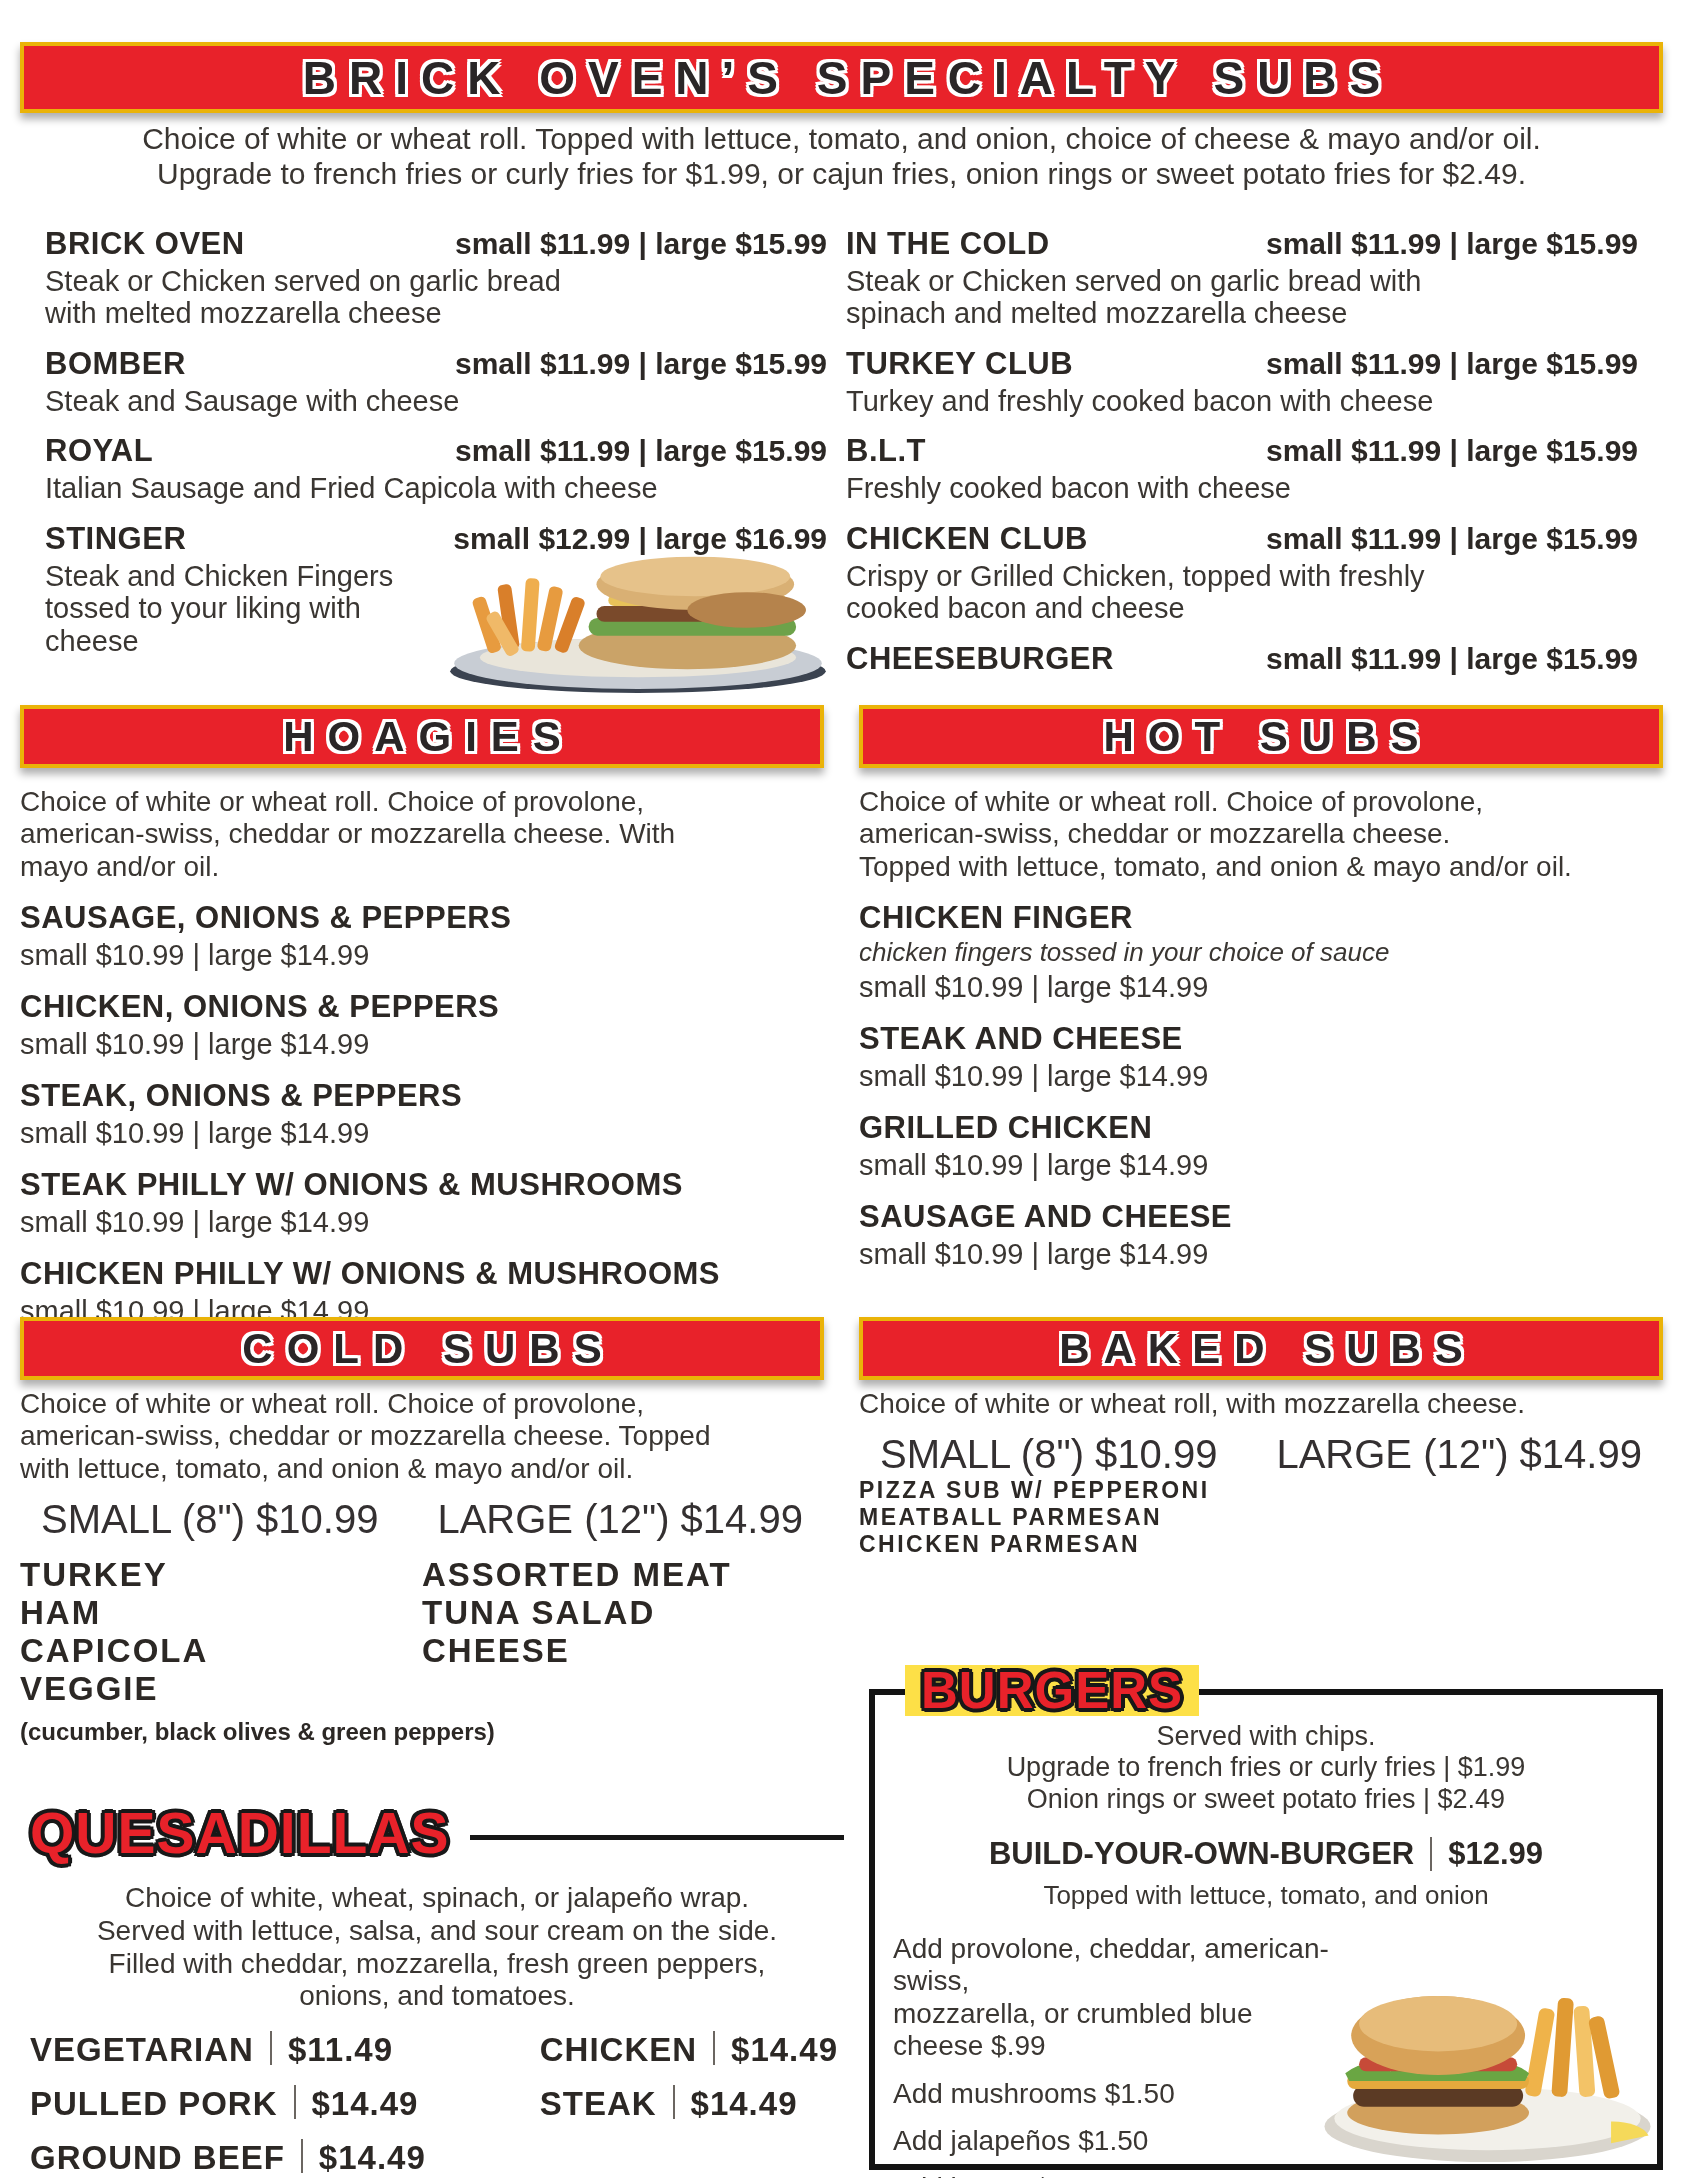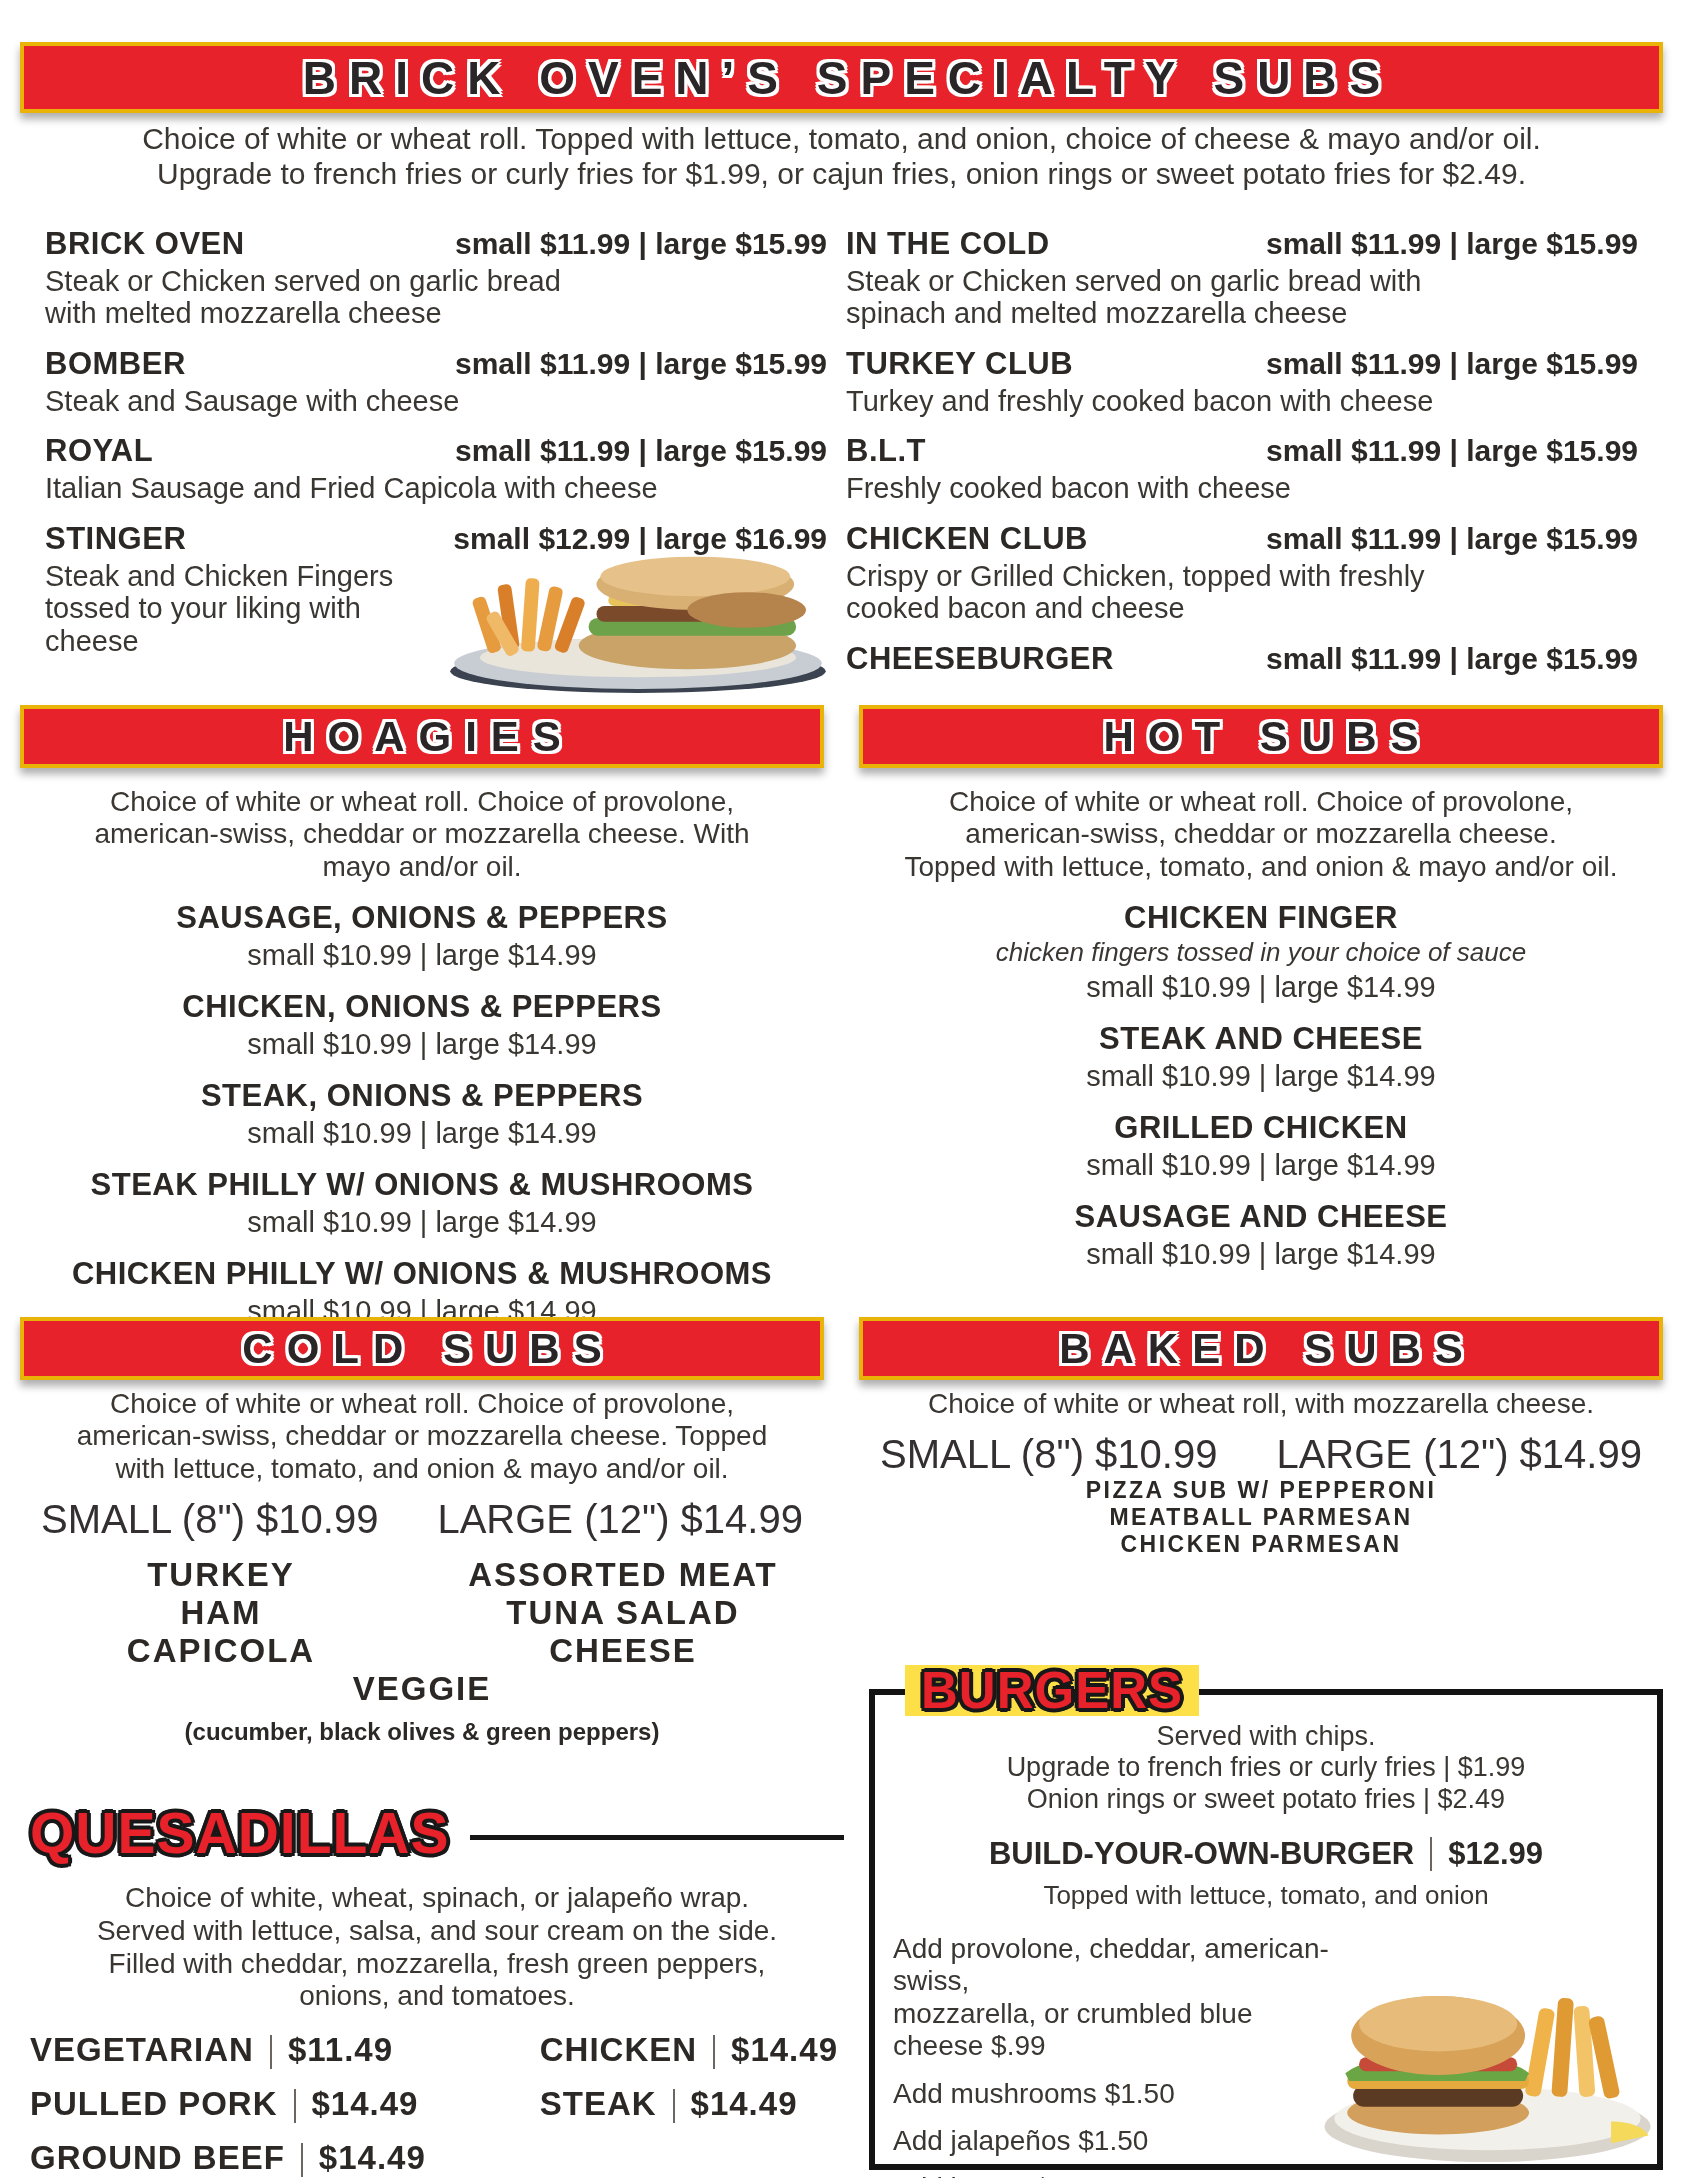--- a/index.html
+++ b/index.html
@@ -49,21 +49,21 @@
   #spec-left{position:absolute;left:45px;top:226px;width:782px;}
   #spec-right{position:absolute;left:846px;top:226px;width:792px;}
   .spec-item{margin-bottom:16px;}
   .spec-row{display:flex;justify-content:space-between;align-items:baseline;}
   .spec-name{font-size:31px;font-weight:bold;letter-spacing:0.5px;color:var(--ink);}
   .spec-price{font-size:30px;font-weight:bold;color:var(--ink);}
   .spec-desc{font-size:29px;color:var(--text);line-height:1.12;margin-top:3px;}
   .narrow .spec-desc{max-width:396px;}
 
   
-  .sec-body{position:absolute;text-align:center;}
+  .sec-body{position:absolute;}
   #hoagies-body{left:20px;top:786px;width:804px;}
   #hot-body{left:859px;top:786px;width:804px;}
   #cold-body{left:20px;top:1388px;width:804px;}
   #baked-body{left:859px;top:1388px;width:804px;}
   .sec-desc{font-size:28px;line-height:1.16;color:var(--text);margin:0;}
   .c-item{margin-top:17px;}
   .c-name{font-size:31px;font-weight:bold;color:var(--ink);letter-spacing:0.5px;}
   .c-note{font-size:26px;font-style:italic;color:var(--text);margin-top:1px;}
   .c-price{font-size:29px;color:var(--text);margin-top:3px;}
 
@@ -74,21 +74,21 @@
   .veggie-note{font-size:24px;font-weight:bold;color:var(--ink);margin-top:10px;}
   .baked-item{font-size:23px;font-weight:bold;letter-spacing:2.5px;color:var(--ink);}
 
   
   #ques{position:absolute;left:30px;top:1800px;width:814px;}
   .ques-head{display:flex;align-items:center;gap:20px;}
   .ques-title{font-size:57px;font-weight:bold;letter-spacing:1px;margin:0;white-space:nowrap;}
   .ques-rule{flex:1;height:5px;background:#161616;margin-top:8px;}
   .ques-desc{text-align:center;font-size:28px;line-height:1.17;color:var(--text);margin-top:16px;}
   .ques-grid{display:grid;grid-template-columns:auto auto;justify-content:space-between;row-gap:16px;margin-top:18px;padding-right:6px;}
-  .q-item{display:flex;align-items:flex-end;font-size:33px;font-weight:bold;color:var(--ink);letter-spacing:1px;}
+  .q-item{display:flex;align-items:flex-start;font-size:33px;font-weight:bold;color:var(--ink);letter-spacing:1px;}
   .q-div{border-left:2px solid #6b6661;height:34px;margin:0 16px;}
 
   
   #burger-box{
     position:absolute;left:869px;top:1689px;width:794px;height:481px;
     border:6px solid #131313;box-sizing:border-box;background:#fff;
   }
   .burger-title{
     position:absolute;top:-30px;left:30px;margin:0;background:#fde047;padding:0 16px;
     font-size:51px;font-weight:bold;letter-spacing:1px;line-height:1;

